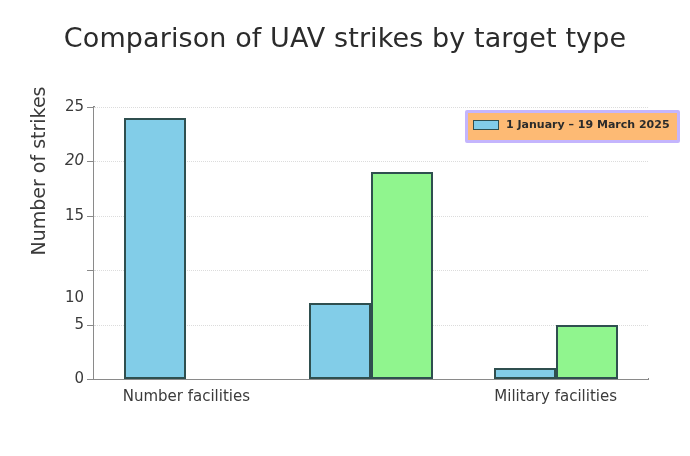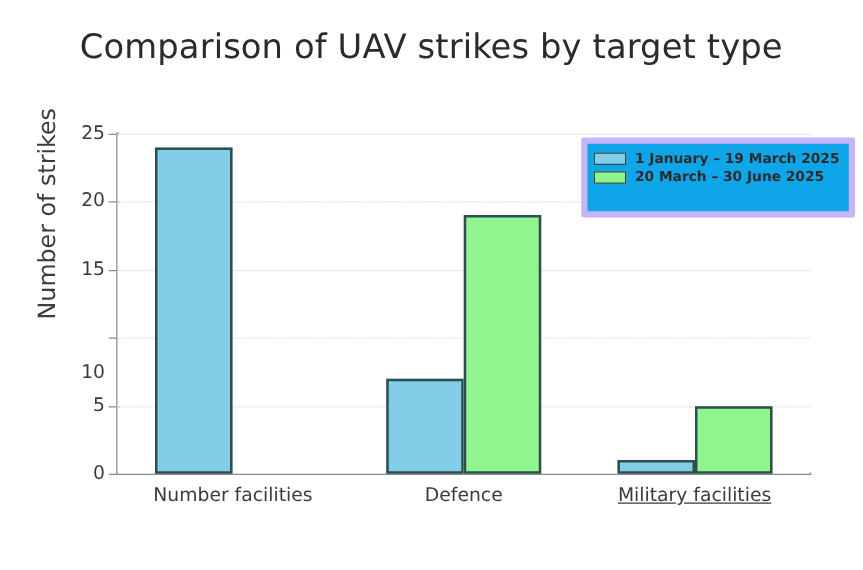--- a/index.html
+++ b/index.html
@@ -132,24 +132,24 @@
     font-size: 15px;
     color: #3b3b3b;
     line-height: 1.45;
   }
 
   
   #legend {
     position: absolute;
     left: 465px;
     top: 110px;
-    background: #0ea5e9;
-    border: 5px solid #c4b5fd;
+    background: #fdba74;
+    border: 3px solid #c4b5fd;
     border-radius: 2px;
-    padding: 4px 7px 20px 5px;
+    padding: 4px 7px 8px 5px;
     box-sizing: border-box;
   }
   .legend-row {
     display: flex;
     align-items: center;
     height: 15px;
   }
   .legend-swatch {
     width: 26px;
     height: 10px;
@@ -172,21 +172,21 @@
 
   <div id="chart-title">Comparison of UAV strikes by target type</div>
 
   <div id="y-axis-title">Number of strikes</div>
 
   <div id="y-tick-labels">
       <div class="y-tick-label" style="top: 371px;">0</div>
       <div class="y-tick-label" style="top: 316.6px;">5</div>
       <div class="y-tick-label" style="top: 262.2px; margin-top: 28px;">10</div>
       <div class="y-tick-label" style="top: 207.8px;">15</div>
-      <div class="y-tick-label" style="top: 153.4px;">20</div>
+      <div class="y-tick-label" style="top: 153.4px; font-style: italic;">20</div>
       <div class="y-tick-label" style="top: 99px; text-align: right;">25</div>
     </div>
 
   <div id="y-spine"></div>
   <div id="x-spine"></div>
 
   <div id="plot-area">
     <div id="plot-bg"></div>
     <div id="gridlines">
         <div class="gridline" style="top: 217.6px;"></div>
@@ -202,35 +202,30 @@
         <div class="bar" style="left: 277px; width: 62px; height: 206.72px; background: rgb(144, 245, 142); border-color: rgb(47, 79, 79);"></div>
         <div class="bar" style="left: 461.667px; width: 62px; height: 54.4px; background: rgb(144, 245, 142); border-color: rgb(47, 79, 79);"></div>
       </div>
   </div>
 
   <div id="cat-labels">
       <div class="cat-label" style="left: 96.3333px; width: 180px;">
         <div>Number facilities</div>
       </div>
       <div class="cat-label" style="left: 281px; width: 180px;">
-        <div>Defence</div>
-      </div>
-      <div class="cat-label" style="left: 465.667px; width: 180px; text-decoration: underline;">
+      </div>
+      <div class="cat-label" style="left: 465.667px; width: 180px;">
         <div>Military facilities</div>
       </div>
     </div>
 
   <div id="legend">
       <div class="legend-row">
         <span class="legend-swatch" style="background: rgb(130, 205, 232); border-color: rgb(47, 79, 79);"></span>
         <span class="legend-text">1 January – 19 March 2025</span>
-      </div>
-      <div class="legend-row">
-        <span class="legend-swatch" style="background: rgb(144, 245, 142); border-color: rgb(47, 79, 79);"></span>
-        <span class="legend-text">20 March – 30 June 2025</span>
       </div>
     </div>
 
 <div class="y-tick-mark" style="top: 379px;"></div>
     <div class="y-tick-mark" style="top: 324.6px;"></div>
     <div class="y-tick-mark" style="top: 270.2px;"></div>
     <div class="y-tick-mark" style="top: 215.8px;"></div>
     <div class="y-tick-mark" style="top: 161.4px;"></div>
     <div class="y-tick-mark" style="top: 107px;"></div>
   </div>

